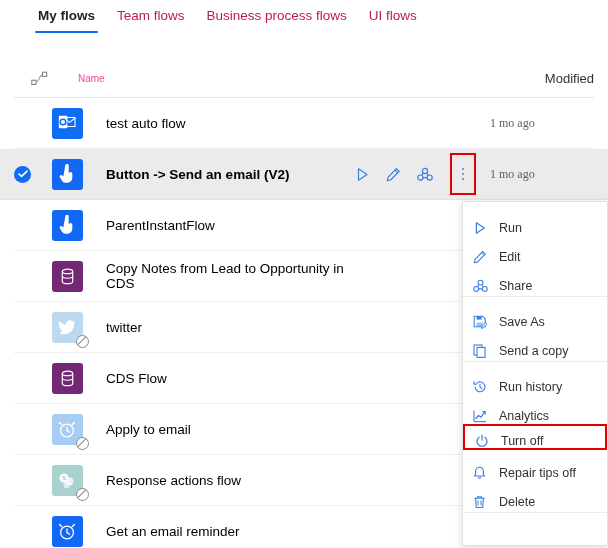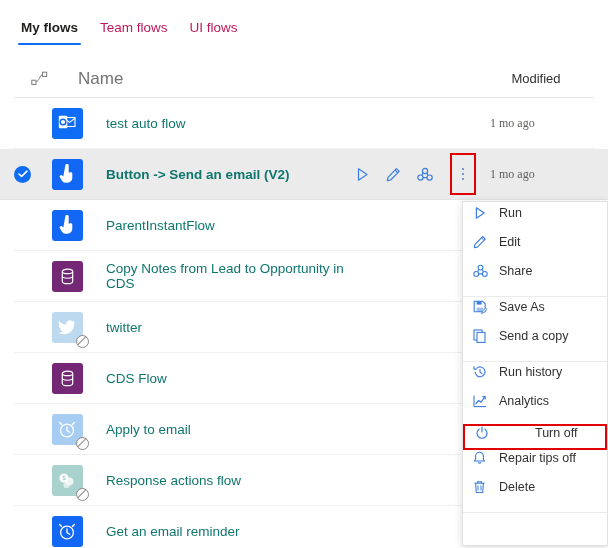--- a/index.html
+++ b/index.html
@@ -6,22 +6,22 @@
   html, body {
     width: 608px; height: 548px;
     background: #ffffff;
     font-family: "Liberation Sans", sans-serif;
     overflow: hidden;
   }
   #root { position: relative; width: 608px; height: 548px; background:#fff; }
 
   
   .tabbar {
-    position: absolute; left: 0; top: 12px; width: 482px; height: 36px;
-    display: flex; align-items: flex-start; padding-left: 10px;
+    position: absolute; left: 0; top: 0; width: 482px; height: 36px;
+    display: flex; align-items: flex-start; padding-left: 27px;
   }
   .tab {
     position: relative;
     font-size: 13.5px; color: #be185d;
     padding: 8px 11px 9px 11px;
     white-space: nowrap; cursor: pointer;
     line-height: 16px;
   }
   .tab.active { font-weight: 600; color: #201f1e; }
   .tab.active::after {
@@ -33,22 +33,22 @@
   
   .table { position: absolute; left: 0; top: 60px; width: 608px; }
   .thead {
     position: relative; height: 38px;
     display: flex; align-items: center;
     border-bottom: 1px solid #e6e6e6;
     margin: 0 14px 0 14px;
     width: 580px;
   }
   .th-flowicon { width: 50px; display:flex; justify-content:center; align-items:center; }
-  .th-name { flex: 1; font-size: 17px; color: #737373; padding-left: 14px; }
-  .th-modified { width: 120px; font-size: 13px; color: #323130; text-align: center; padding-left: 4px; margin-left: 48px;}
+  .th-name { flex: 1; font-size: 10px; color: #ec4899; padding-left: 14px; }
+  .th-modified { width: 120px; font-size: 13px; color: #323130; text-align: right; padding-left: 4px; margin-left: 48px;}
 
   .rows { position: relative; }
   .row {
     position: relative; height: 51px;
     display: flex; align-items: center;
     border-bottom: 1px solid #efefef;
     margin: 0 14px;
     width: 580px;
   }
   .row.selected {
@@ -71,21 +71,21 @@
   .disabled-badge {
     position:absolute; right:-6px; bottom:-5px;
     width: 13px; height: 13px; border-radius: 50%;
     border: 1.3px solid #8a8886; background: #fff;
     display:flex; align-items:center; justify-content:center;
   }
   .disabled-badge::after {
     content:""; position:absolute; width: 12px; height: 1.3px;
     background: #8a8886; transform: rotate(-45deg);
   }
-  .name-cell { flex: 1; font-size: 13.5px; color: #0f766e; padding-left: 14px; }
+  .name-cell { flex: 1; font-size: 13.5px; color: #000000; padding-left: 14px; }
   .row.selected .name-cell { font-weight: 600; }
   .actions-cell { width: 122px; display:flex; align-items:center; gap: 14px; justify-content:flex-start; }
   .act-btn { width: 20px; height: 20px; display:flex; align-items:center; justify-content:center; cursor:pointer; }
   .ellipsis-wrap {
     position: relative; width: 30px; height: 42px;
     display:flex; align-items:center; justify-content:center;
     border: 2px solid #e00000; margin-left: 2px; cursor: pointer;
   }
   .ellipsis { display:flex; flex-direction:column; gap:2.5px; align-items:center; }
   .ellipsis i { width: 2.6px; height: 2.6px; border-radius:50%; background:#4a7fd4; display:block; }
@@ -93,41 +93,42 @@
 
   
   .ctxmenu {
     position: absolute; left: 462px; top: 201px;
     width: 146px; background: #ffffff;
     border: 1px solid #e1e1e1;
     box-shadow: 0 2px 8px rgba(0,0,0,0.14);
     padding: 4px 0 0 0;
   }
   .mi {
-    position: relative; height: 29px; display:flex; align-items:flex-start;
+    position: relative; height: 29px; display:flex; align-items:flex-end;
     padding-left: 10px; cursor: pointer; font-size: 12.5px; color: #323130;
   }
   .mi .mi-icon { width: 22px; display:flex; align-items:center; justify-content:flex-start; }
   .mi .mi-label { padding-left: 4px; white-space:nowrap; }
   .mi .mi-chev { position:absolute; right: 9px; top: 50%; transform: translateY(-50%); }
   .mi-sep { height: 1px; background: #ebebeb; margin: 3px 0 3px 0; }
   .mi.highlight {
     border: 2px solid #e00000;
-    height: 26px; margin: 1px 0; gap: 34px;
+    height: 26px; margin: 1px 0;
   }
   .mi.highlight .mi-label { color:#323130; }
 </style>
 </head>
 <body>
 
 <div id="root">
 
   <div class="tabbar">
     <div class="tab active"><span>My flows</span></div>
     <div class="tab"><span>Team flows</span></div>
+    <div class="tab"><span>Business process flows</span></div>
     <div class="tab"><span>UI flows</span></div>
   </div>
 
   <div class="table">
 
     <div class="thead">
       <div class="th-flowicon">
         <svg width="17" height="15" viewBox="0 0 17 15">
           <rect x="0.8" y="9.2" width="4.2" height="4.2" fill="none" stroke="#7a7a7a" stroke-width="1"></rect>
           <rect x="11.5" y="1.2" width="4.2" height="4.2" fill="none" stroke="#7a7a7a" stroke-width="1"></rect>

